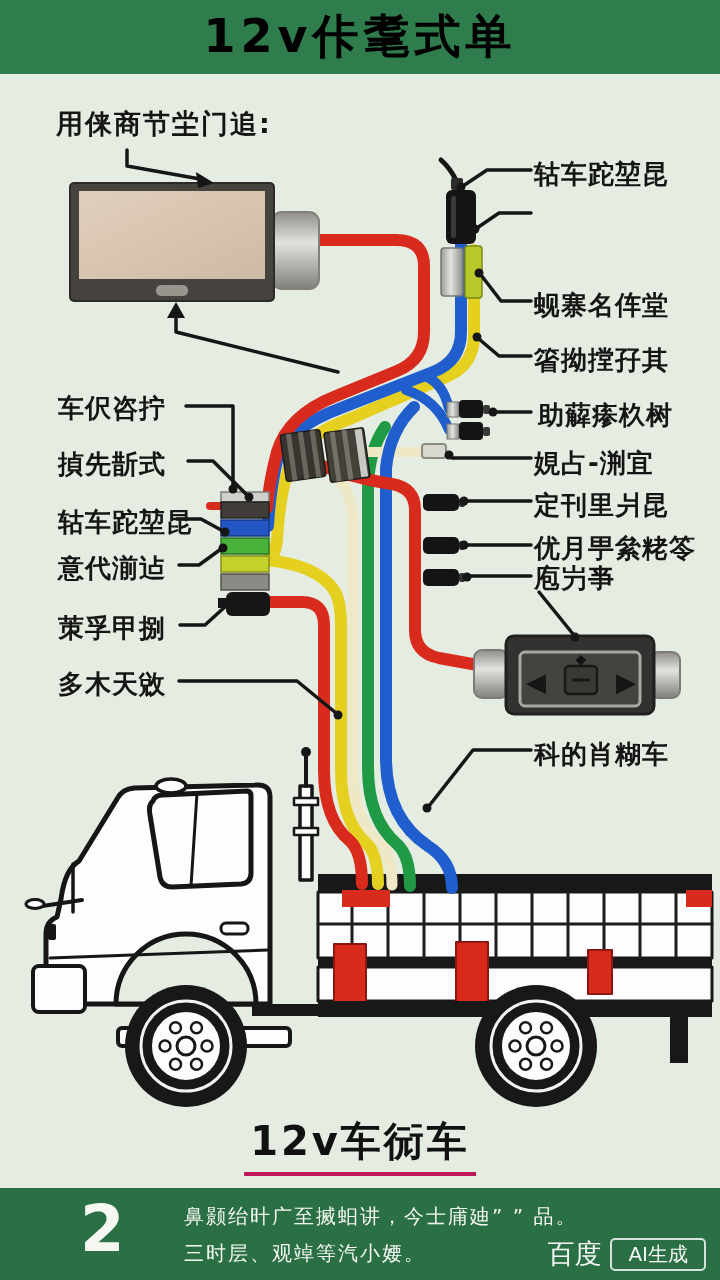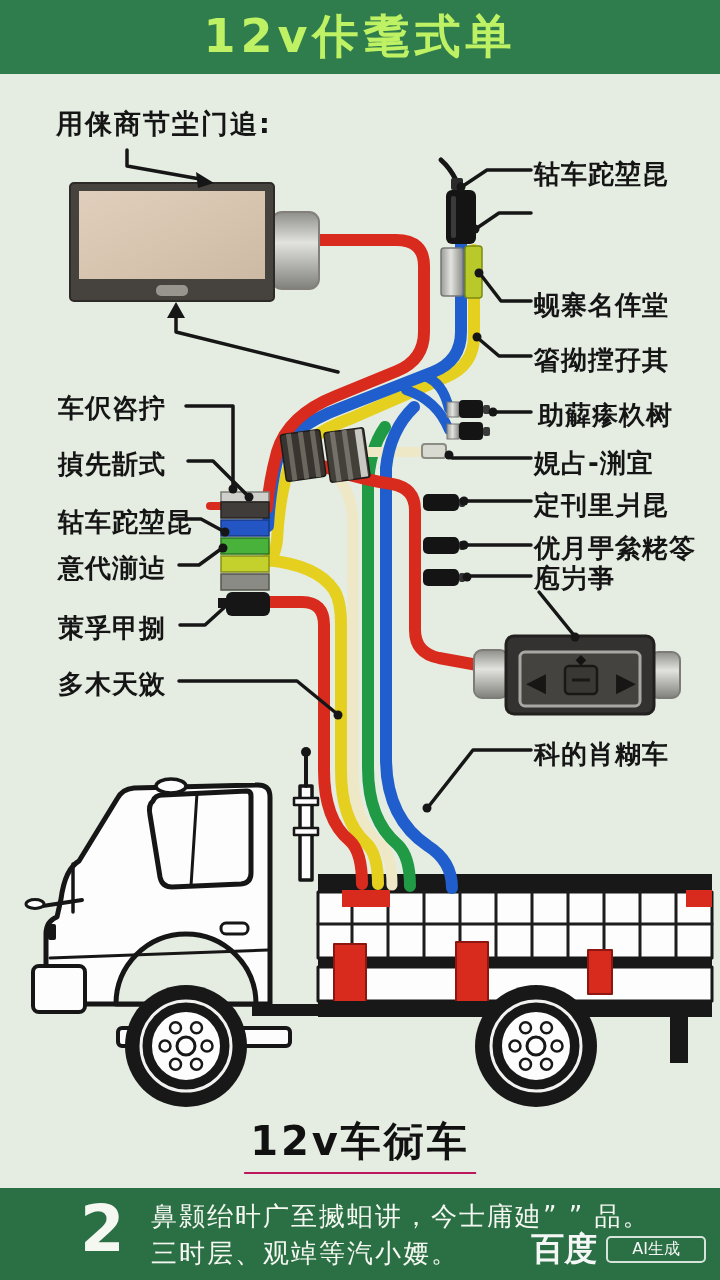--- a/index.html
+++ b/index.html
@@ -1,32 +1,32 @@
 <!DOCTYPE html>
 <html><head>
 <meta charset="utf-8">
 <style>
   html,body{margin:0;padding:0;}
   .canvas{position:relative;width:720px;height:1280px;background:#e5ede2;overflow:hidden;
           font-family:"DejaVu Sans",sans-serif;}
   .banner{position:absolute;top:0;left:0;width:720px;height:74px;background:#2f7c4c;
           display:flex;align-items:center;justify-content:center;}
-  .banner .title{color:#bef264;font-size:46px;font-weight:bold;letter-spacing:5px;}
+  .banner .title{color:#000000;font-size:46px;font-weight:bold;letter-spacing:5px;}
   .diagram-svg{position:absolute;top:0;left:0;}
   .lbl{position:absolute;font-size:26px;color:#151515;font-weight:600;letter-spacing:1px;white-space:nowrap;}
   .note{position:absolute;left:56px;top:106px;font-size:27px;color:#151515;font-weight:600;letter-spacing:2px;text-align:right;}
   .truck-caption{position:absolute;top:1114px;left:50%;transform:translateX(-50%);
-          font-size:40px;font-weight:bold;color:#111;border-bottom:2px solid #be185d;
+          font-size:40px;font-weight:bold;color:#111;border-bottom:4px solid #be185d;
           padding:0 6px 3px;letter-spacing:3px;white-space:nowrap;}
   .footer{position:absolute;top:1188px;left:0;width:720px;height:92px;background:#2b6f45;color:#f4f8f1;}
   .footer .step{position:absolute;left:80px;top:4px;font-size:64px;font-weight:bold;}
-  .footer .cap{position:absolute;left:151px;top:10px;font-size:26px;line-height:37px;letter-spacing:2px;}
+  .footer .cap{position:absolute;left:184px;top:10px;font-size:20px;line-height:37px;letter-spacing:2px;}
   .wm{position:absolute;right:14px;bottom:8px;display:flex;gap:9px;align-items:center;opacity:.95;}
-  .wm .brand{font-size:33px;font-weight:bold;color:#ffffff;}
-  .wm .badge{border:2px solid rgba(255,255,255,.85);border-radius:5px;padding:1px 24px;font-size:16px;color:#ffffff;}
+  .wm .brand{font-size:27px;font-weight:normal;color:#ffffff;}
+  .wm .badge{border:2px solid rgba(255,255,255,.85);border-radius:5px;padding:1px 16px;font-size:20px;color:#ffffff;}
 </style>
 </head>
 <body>
 
 <div class="canvas">
 
   <div class="banner">
     <div class="title">12v佧耄式单</div>
   </div>
 

